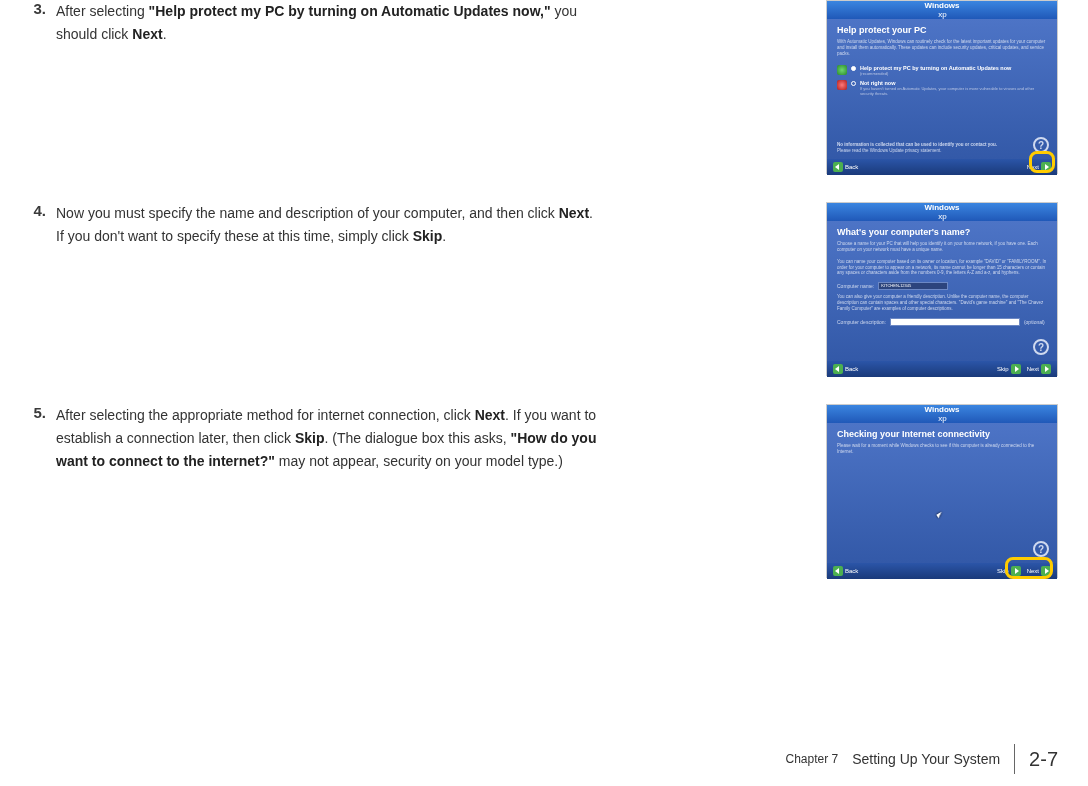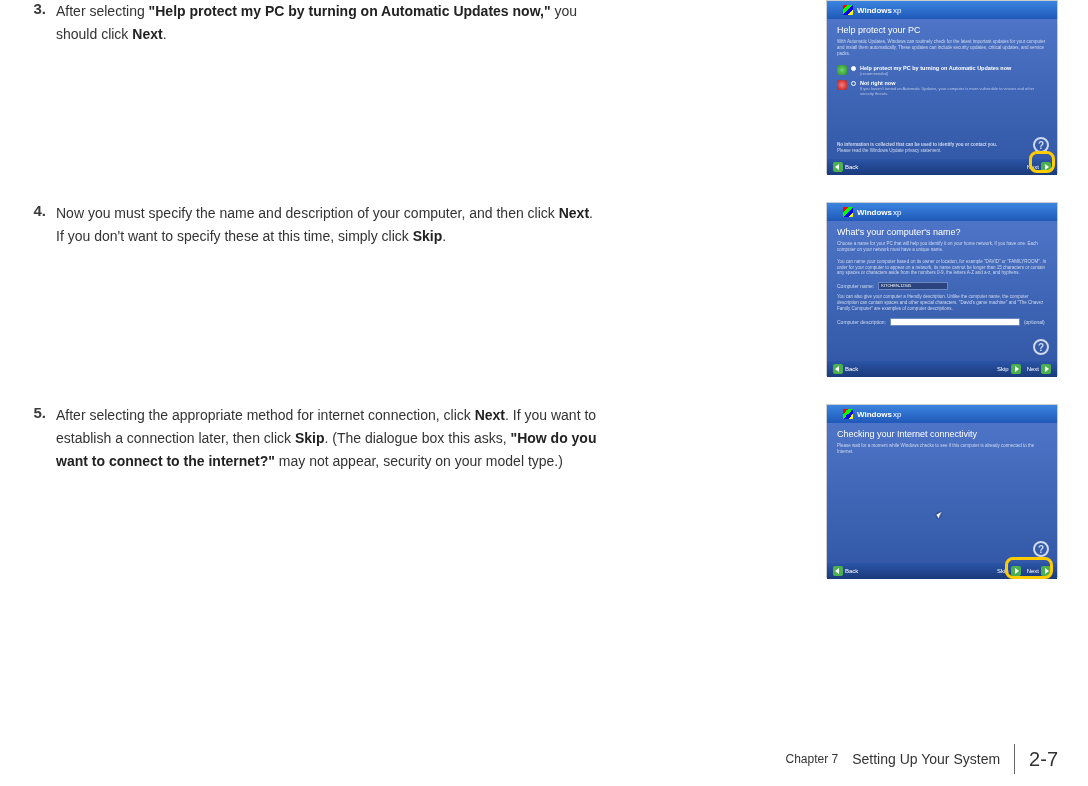--- a/index.html
+++ b/index.html
@@ -46,41 +46,42 @@
     position: relative;
     background: #3d5fa9;
     flex-shrink: 0;
     margin-left: auto;
   }
   .ss-header {
     height: 18px;
     background: linear-gradient(to bottom,#3b85e0,#2058b8);
     display: flex;
     align-items: center;
-    padding: 0 16px;
+    padding: 0 0;
     font-size: 8px;
     color: #fff;
     font-weight: 600;
+    flex-direction: column;
   }
   .ss-logo {
     width: 10px; height: 10px;
     background: linear-gradient(135deg,#ff0000 0 25%,#0f0 25% 50%,#00f 50% 75%,#ff0 75% 100%);
     margin-right: 4px;
     border-radius: 1px;
   }
   .ss-body {
     position: relative;
     height: 140px;
     background: linear-gradient(to bottom,#4d74c6,#3359a8);
     padding: 6px 10px;
     color: #fff;
   }
   .ss-title {
     font-size: 9px;
-    font-weight: 400;
+    font-weight: 700;
     color: #fff;
     margin-bottom: 4px;
   }
   .ss-desc {
     font-size: 4.5px;
     color: #cfd9ef;
     line-height: 1.3;
     margin-bottom: 6px;
   }
   .ss-option {

